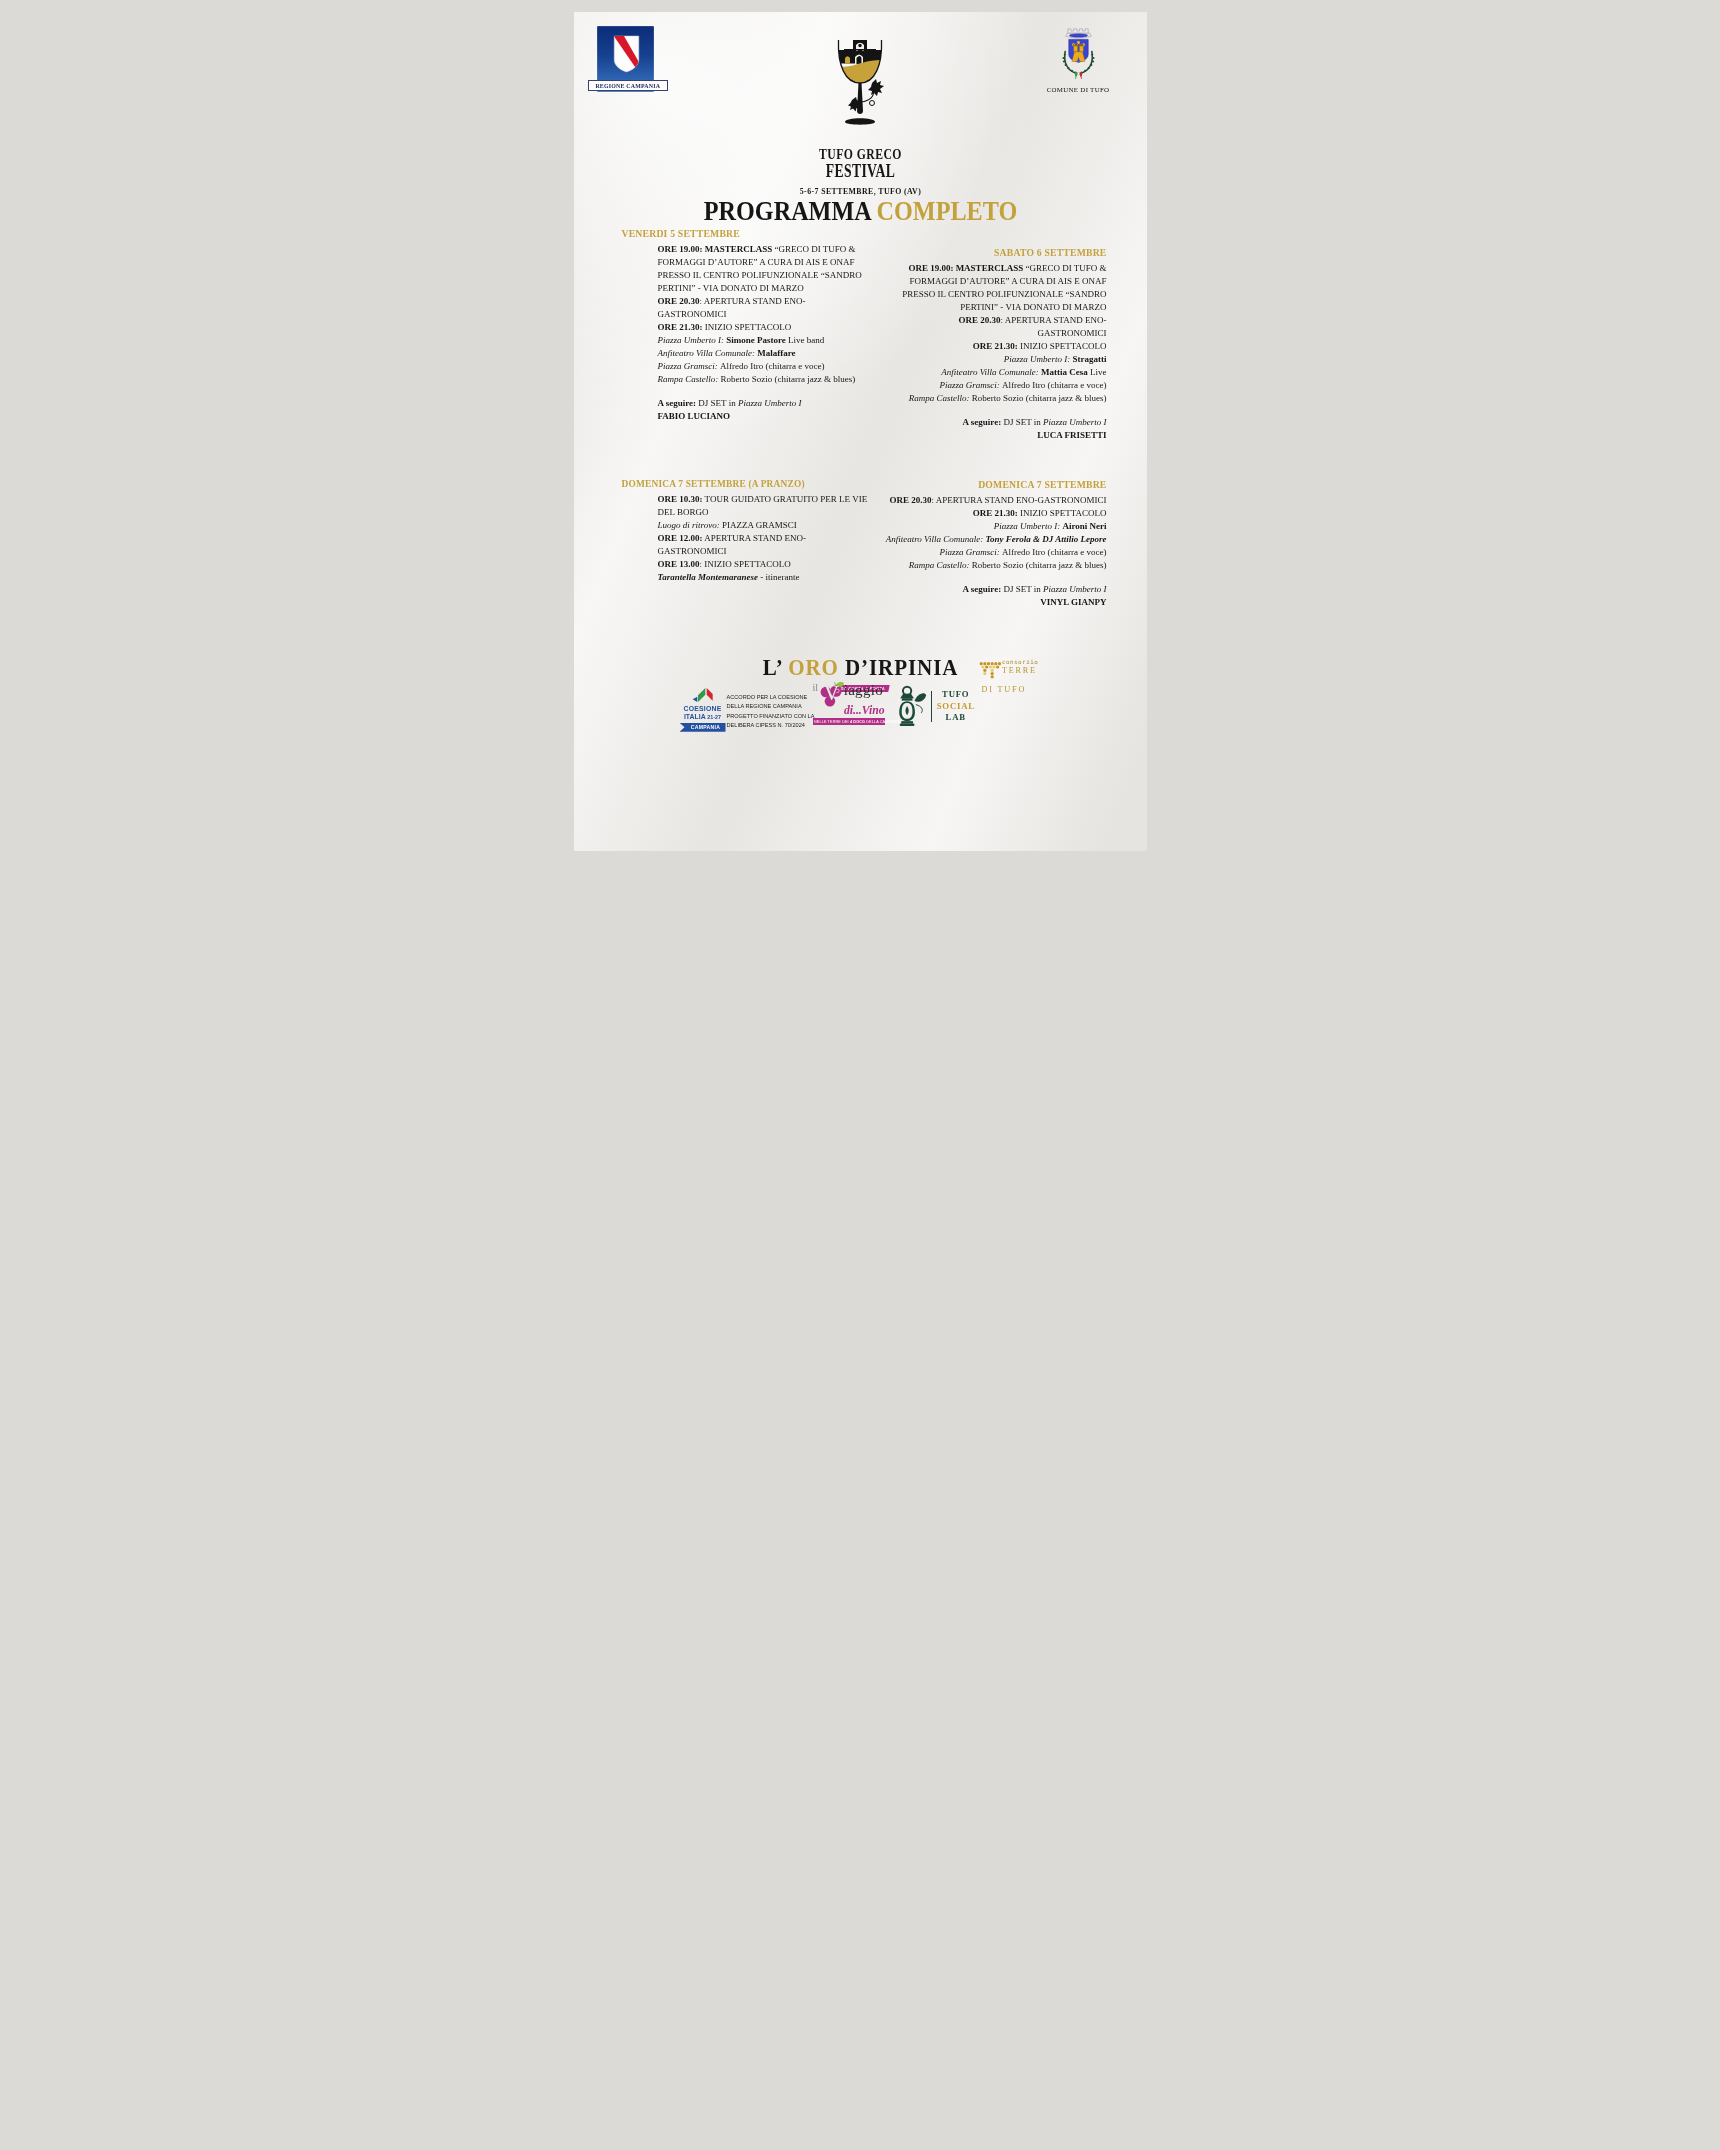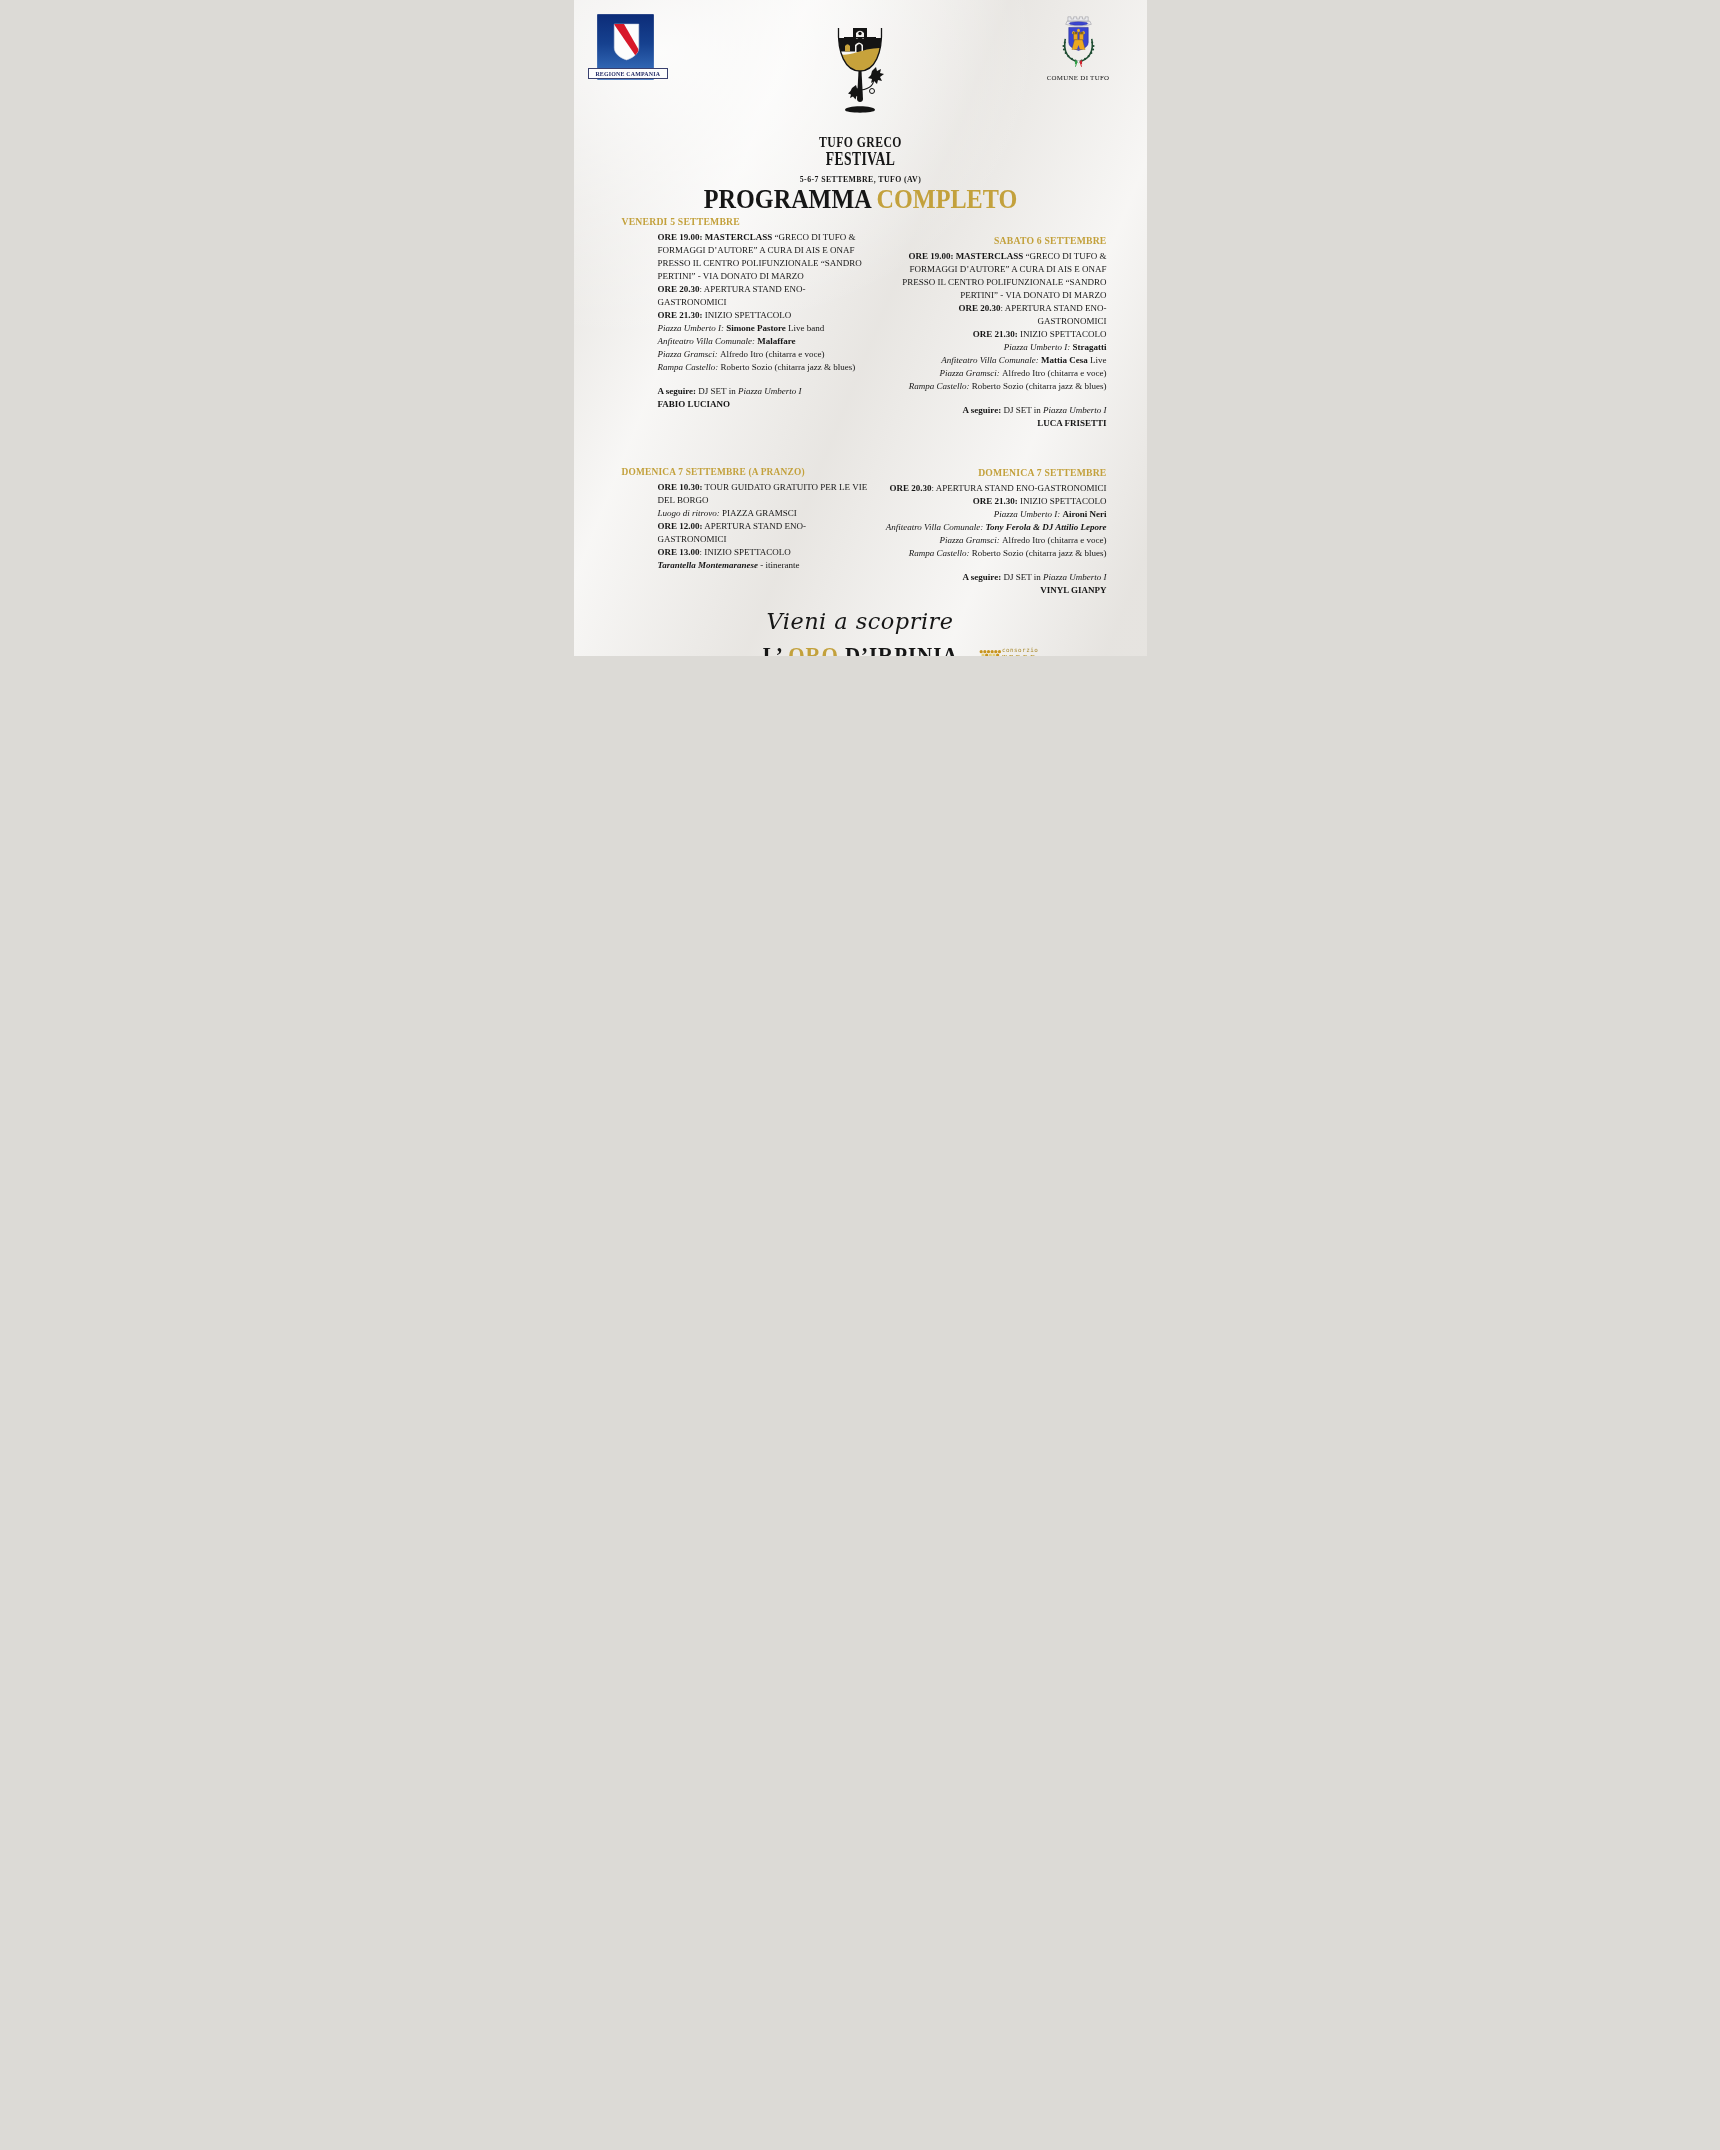--- a/index.html
+++ b/index.html
@@ -1,18 +1,18 @@
 <!DOCTYPE html>
 <html style="font-size:8.2px"><head>
 <meta charset="utf-8">
 <title>Tufo Greco Festival – Programma Completo</title>
 <style>
   html,body{margin:0;padding:0;background:#dcdad6;}
   .poster{
-    position:relative;width:573px;height:656px;margin:0 auto;overflow:hidden;
+    position:relative;width:573px;height:839px;margin:12px auto;overflow:hidden;
     color:#161616;font-family:"Liberation Serif",serif;
     background:
       radial-gradient(120% 80% at 15% 8%, rgba(255,255,255,.85), rgba(255,255,255,0) 55%),
       linear-gradient(112deg, rgba(213,210,205,.38) 6%, rgba(255,255,255,.55) 28%, rgba(215,212,207,.30) 52%, rgba(255,255,255,.5) 76%, rgba(213,210,205,.35) 95%),
       #efedea;
   }
   .abs{position:absolute;}
   .ctr{left:0;right:0;text-align:center;}
 
   
@@ -261,21 +261,20 @@
         <div class="line"><span class="b">ORE 21.30:</span><span> INIZIO SPETTACOLO</span></div>
         <div class="line"><span class="i">Piazza Umberto I: </span><span class="b">Aironi Neri</span></div>
         <div class="line"><span class="i">Anfiteatro Villa Comunale: </span><span class="bi">Tony Ferola &amp; DJ Attilio Lepore</span></div>
         <div class="line"><span class="i">Piazza Gramsci: </span><span>Alfredo Itro (chitarra e voce)</span></div>
         <div class="line"><span class="i">Rampa Castello: </span><span>Roberto Sozio (chitarra jazz &amp; blues)</span></div>
         <div class="line gap"><span class="b">A seguire:</span><span> DJ SET  in </span><span class="i">Piazza Umberto I</span></div>
         <div class="line"><span class="b">VINYL GIANPY</span></div>
       </div>
   </div>
 
-  <div class="abs ctr script">Vieni a scoprire</div>
   <div class="abs ctr oro"><span>L’ </span><span class="gold">ORO</span><span> D’IRPINIA</span></div>
 
   <div class="abs coe">
     <svg viewBox="0 0 90 64">
       <polygon points="14,46 28,38 28,54" fill="#2450a0"></polygon>
       <polygon points="30,54 30,34 52,12 52,32" fill="#2f9a47"></polygon>
       <polygon points="56,12 56,32 74,50 74,30" fill="#d6252e"></polygon>
     </svg>
     <div class="co1">COESIONE</div>
     <div class="co2"><span>ITALIA </span><span class="yrs">21-27</span></div>

